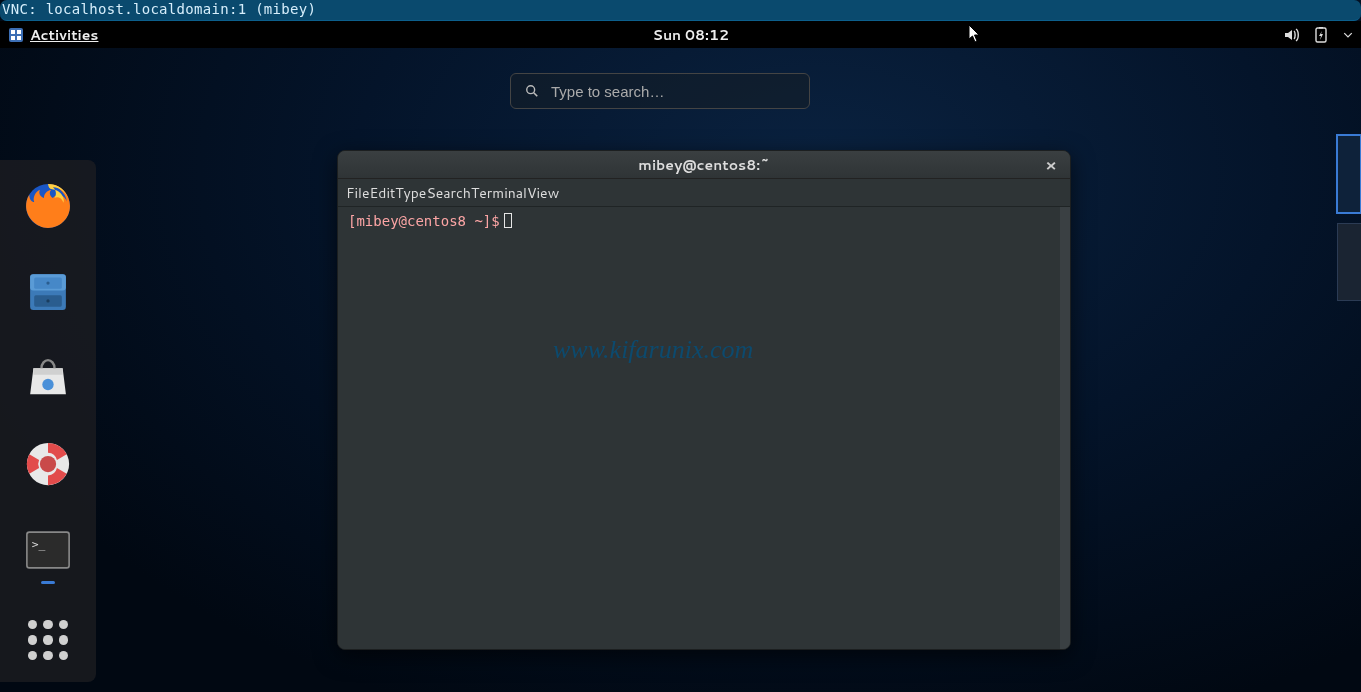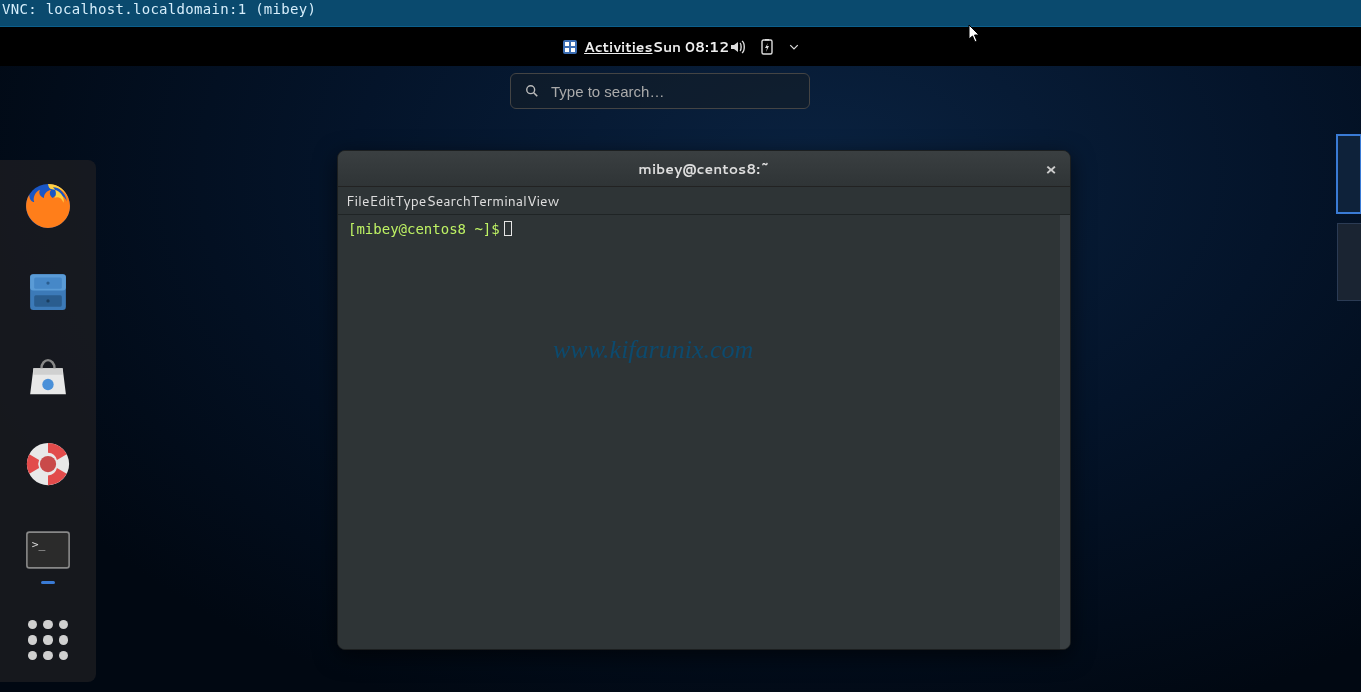--- a/index.html
+++ b/index.html
@@ -5,38 +5,39 @@
   * { box-sizing: border-box; margin: 0; padding: 0; }
   html, body { width: 1361px; height: 692px; overflow: hidden; font-family: "Cantarell", "DejaVu Sans", sans-serif; }
   body {
     background: radial-gradient(ellipse at 60% 25%, #0a2240 0%, #04142a 40%, #010812 80%);
     position: relative;
     color: #e6e6e6;
   }
 
   
   .vnc-bar {
-    height: 27px;
+    height: 21px;
     background: #0a4a6e;
     border-bottom: 1px solid #0c5f8c;
     color: #d6eefb;
     font-family: "DejaVu Sans Mono", monospace;
     font-size: 14px;
     line-height: 19px;
     padding-left: 2px;
     letter-spacing: 0.3px;
+    border-radius: 7px;
   }
 
   
   .top-panel {
-    height: 39px;
+    height: 27px;
     background: #000;
     display: flex;
     align-items: center;
-    justify-content: center;
+    justify-content: space-between;
     padding: 0 8px;
     font-size: 14px;
     color: #eee;
   }
   .top-panel .left { display: flex; align-items: center; gap: 6px; }
   .activities-icon {
     width: 16px; height: 16px;
     display: inline-block;
   }
   .activities-text { text-decoration: underline; font-weight: 600; }
@@ -134,21 +135,21 @@
     top: 150px; left: 337px;
     width: 734px; height: 500px;
     background: #2e3436;
     border-radius: 8px;
     box-shadow: 0 6px 22px rgba(0,0,0,0.6);
     display: flex; flex-direction: column;
     overflow: hidden;
     border: 1px solid #1c1f20;
   }
   .term-titlebar {
-    height: 36px;
+    height: 28px;
     background: linear-gradient(#3a3f41, #2f3436);
     border-bottom: 1px solid #222;
     display: flex; align-items: center; justify-content: center;
     position: relative;
     color: #ddd;
     font-weight: 600;
     font-size: 14px;
   }
   .term-close {
     position: absolute; right: 8px; top: 50%; transform: translateY(-50%);
@@ -166,21 +167,21 @@
     font-size: 14px;
     color: #ddd;
   }
   .term-menubar span { cursor: default; }
   .term-body {
     flex: 1;
     background: #2e3436;
     padding: 6px 10px;
     font-family: "DejaVu Sans Mono", monospace;
     font-size: 14px;
-    color: #bef264;
+    color: #fca5a5;
     position: relative;
   }
   .term-scrollbar {
     position: absolute; right: 0; top: 0; bottom: 0;
     width: 10px;
     background: #3a4043;
   }
   .term-cursor {
     display: inline-block;
     width: 8px; height: 15px;

